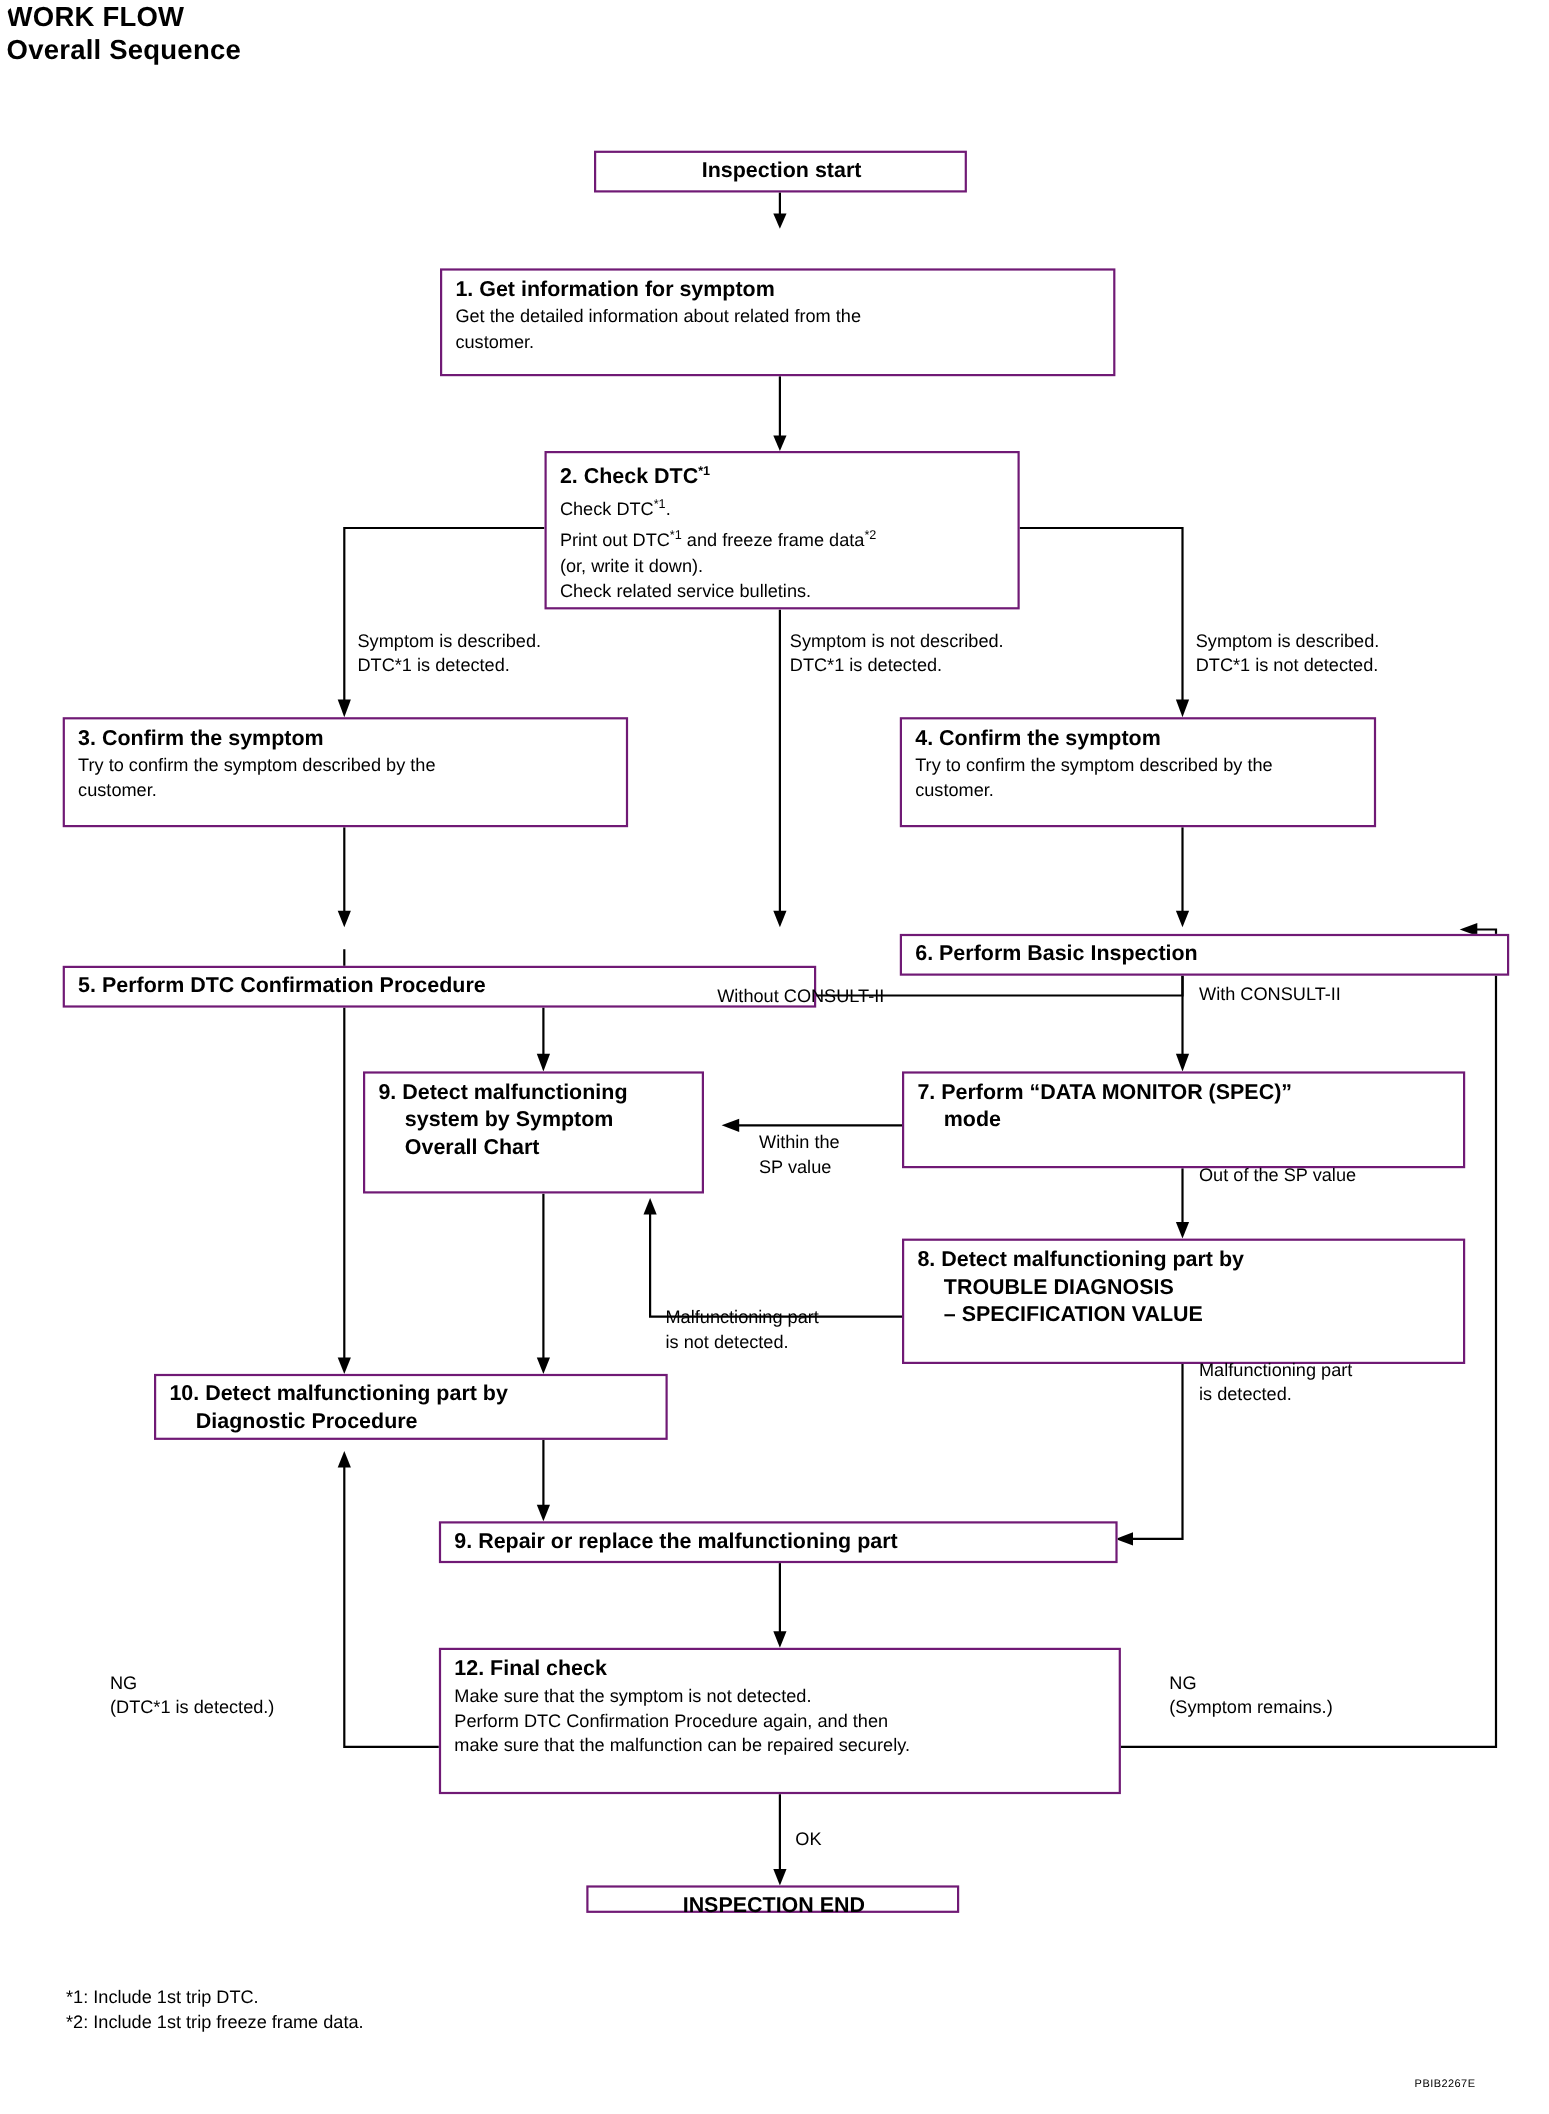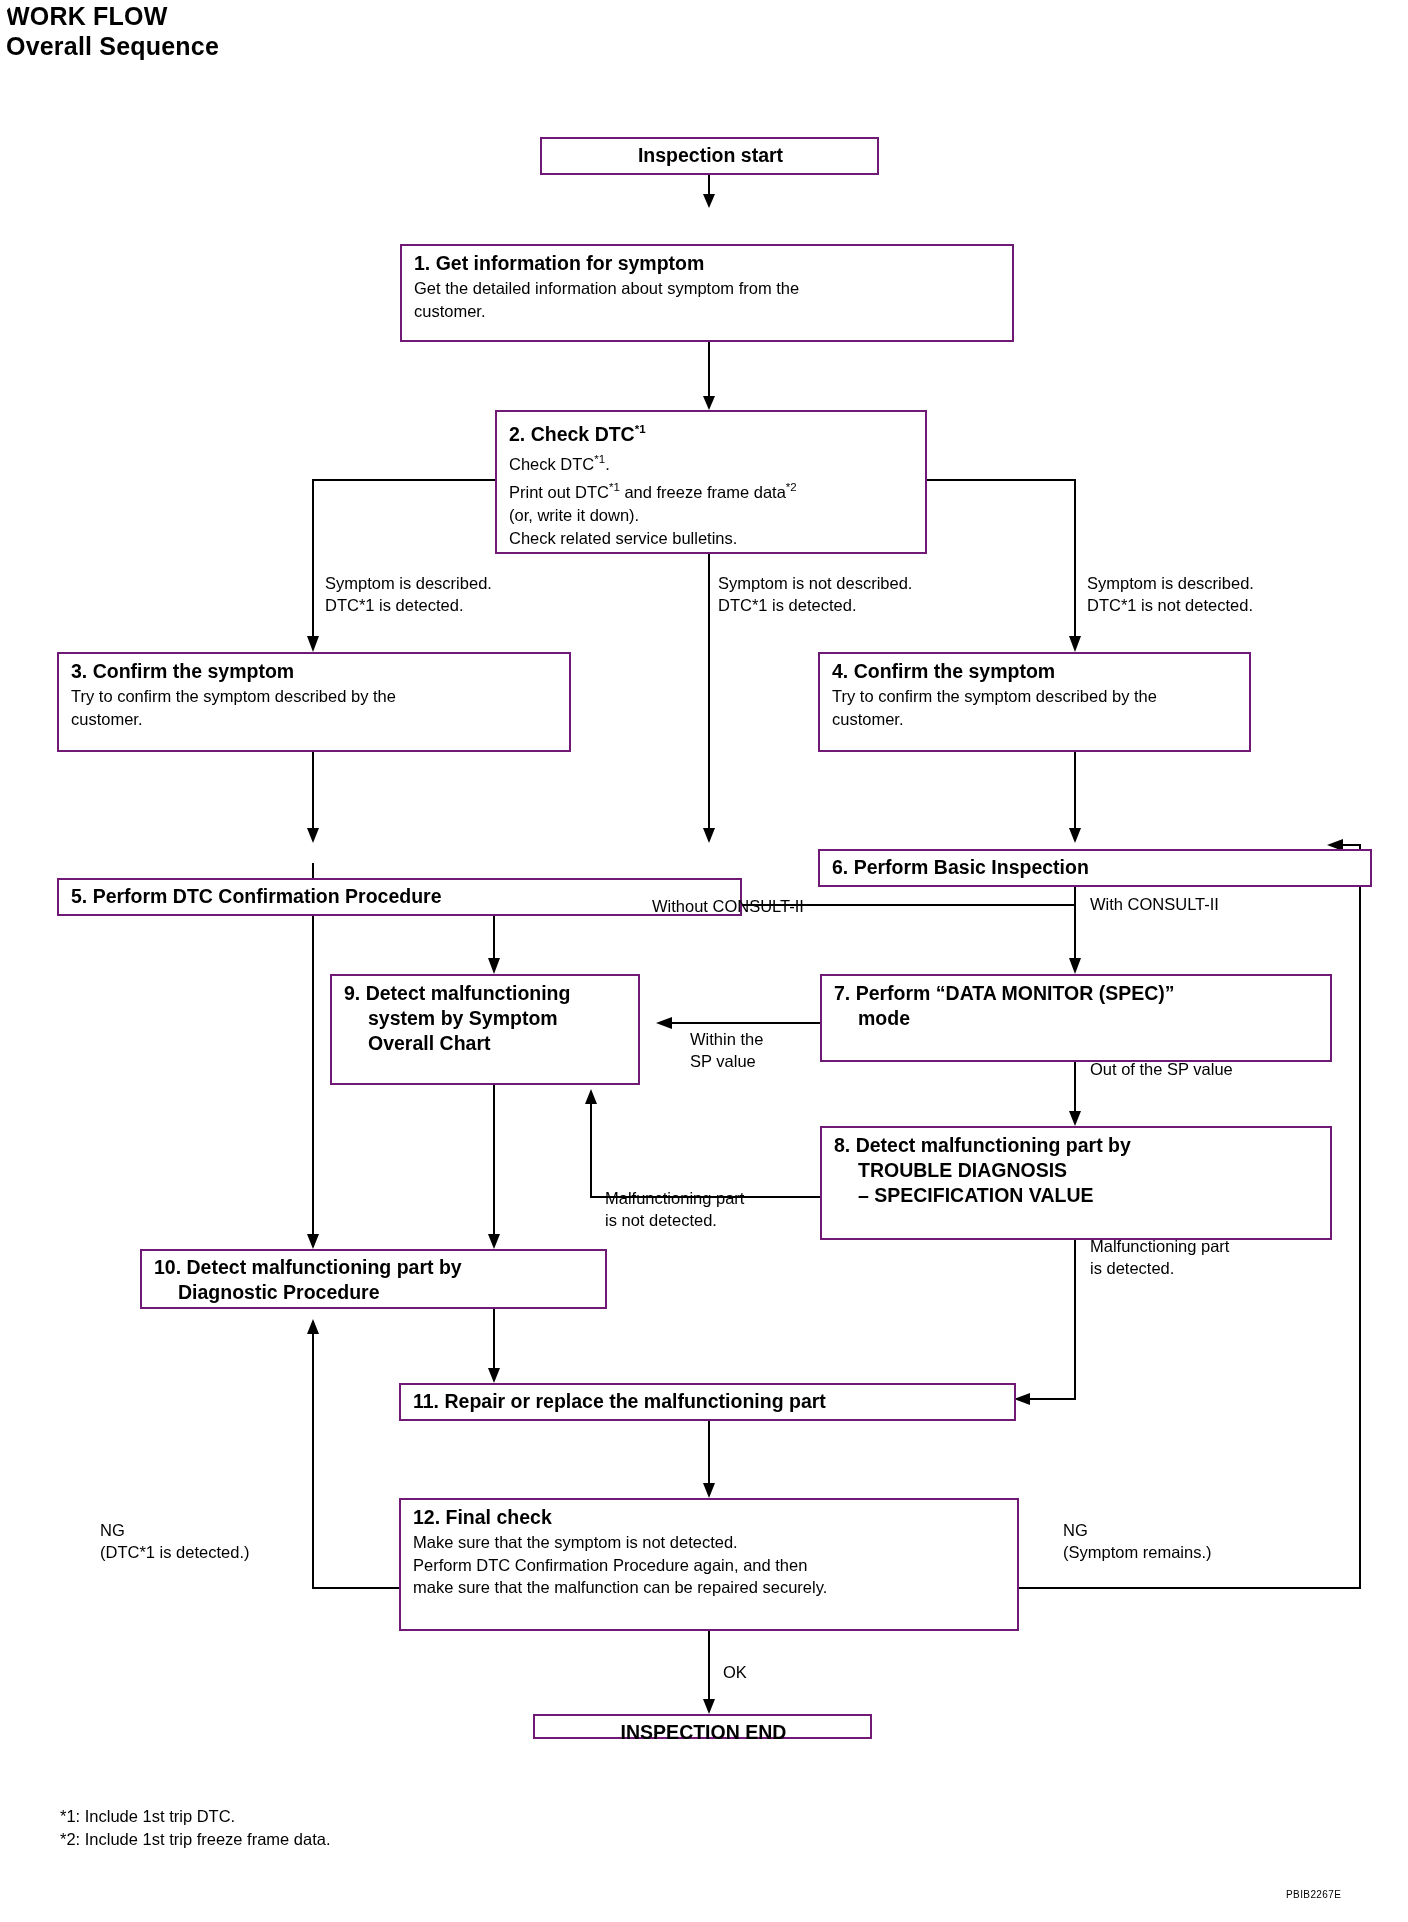--- a/index.html
+++ b/index.html
@@ -151,21 +151,21 @@
     <polyline points="1019,1588 1360,1588 1360,845 1339,845"></polyline>
     <polygon points="1343,839 1343,851 1327,845"></polygon>
   </svg>
 
   <div class="box" id="b-start" style="left:540px; top:137px; width:339px; height:38px; padding-top:4px;">
     <div class="t ctr">Inspection start</div>
   </div>
 
   <div class="box" id="b1" style="left:400px; top:244px; width:614px; height:98px;">
     <div class="t">1. Get information for symptom</div>
-    <div class="b">Get the detailed information about symptom from the
+    <div class="b">Get the detailed information about related from the
 customer.</div>
   </div>
 
   <div class="box" id="b2" style="left:495px; top:410px; width:432px; height:144px;">
     <div class="t"><span>2. Check DTC</span><sup>*1</sup></div>
     <div class="b">Check DTC<sup>*1</sup>.</div>
     <div class="b">Print out DTC<sup>*1</sup> and freeze frame data<sup>*2</sup></div>
     <div class="b">(or, write it down).</div>
     <div class="b">Check related service bulletins.</div>
   </div>
@@ -206,21 +206,21 @@
     <div class="t indent">TROUBLE DIAGNOSIS</div>
     <div class="t indent">– SPECIFICATION VALUE</div>
   </div>
 
   <div class="box" id="b10" style="left:140px; top:1249px; width:467px; height:60px; padding-top:4px;">
     <div class="t">10. Detect malfunctioning part by</div>
     <div class="t indent">Diagnostic Procedure</div>
   </div>
 
   <div class="box" id="b11" style="left:399px; top:1383px; width:617px; height:38px; padding-top:4px;">
-    <div class="t">11. Repair or replace the malfunctioning part</div>
+    <div class="t">9. Repair or replace the malfunctioning part</div>
   </div>
 
   <div class="box" id="b12" style="left:399px; top:1498px; width:620px; height:133px;">
     <div class="t">12. Final check</div>
     <div class="b">Make sure that the symptom is not detected.
 Perform DTC Confirmation Procedure again, and then
 make sure that the malfunction can be repaired securely.</div>
   </div>
 
   <div class="box" id="b-end" style="left:533px; top:1714px; width:339px; height:25px; padding-top:4px;">

